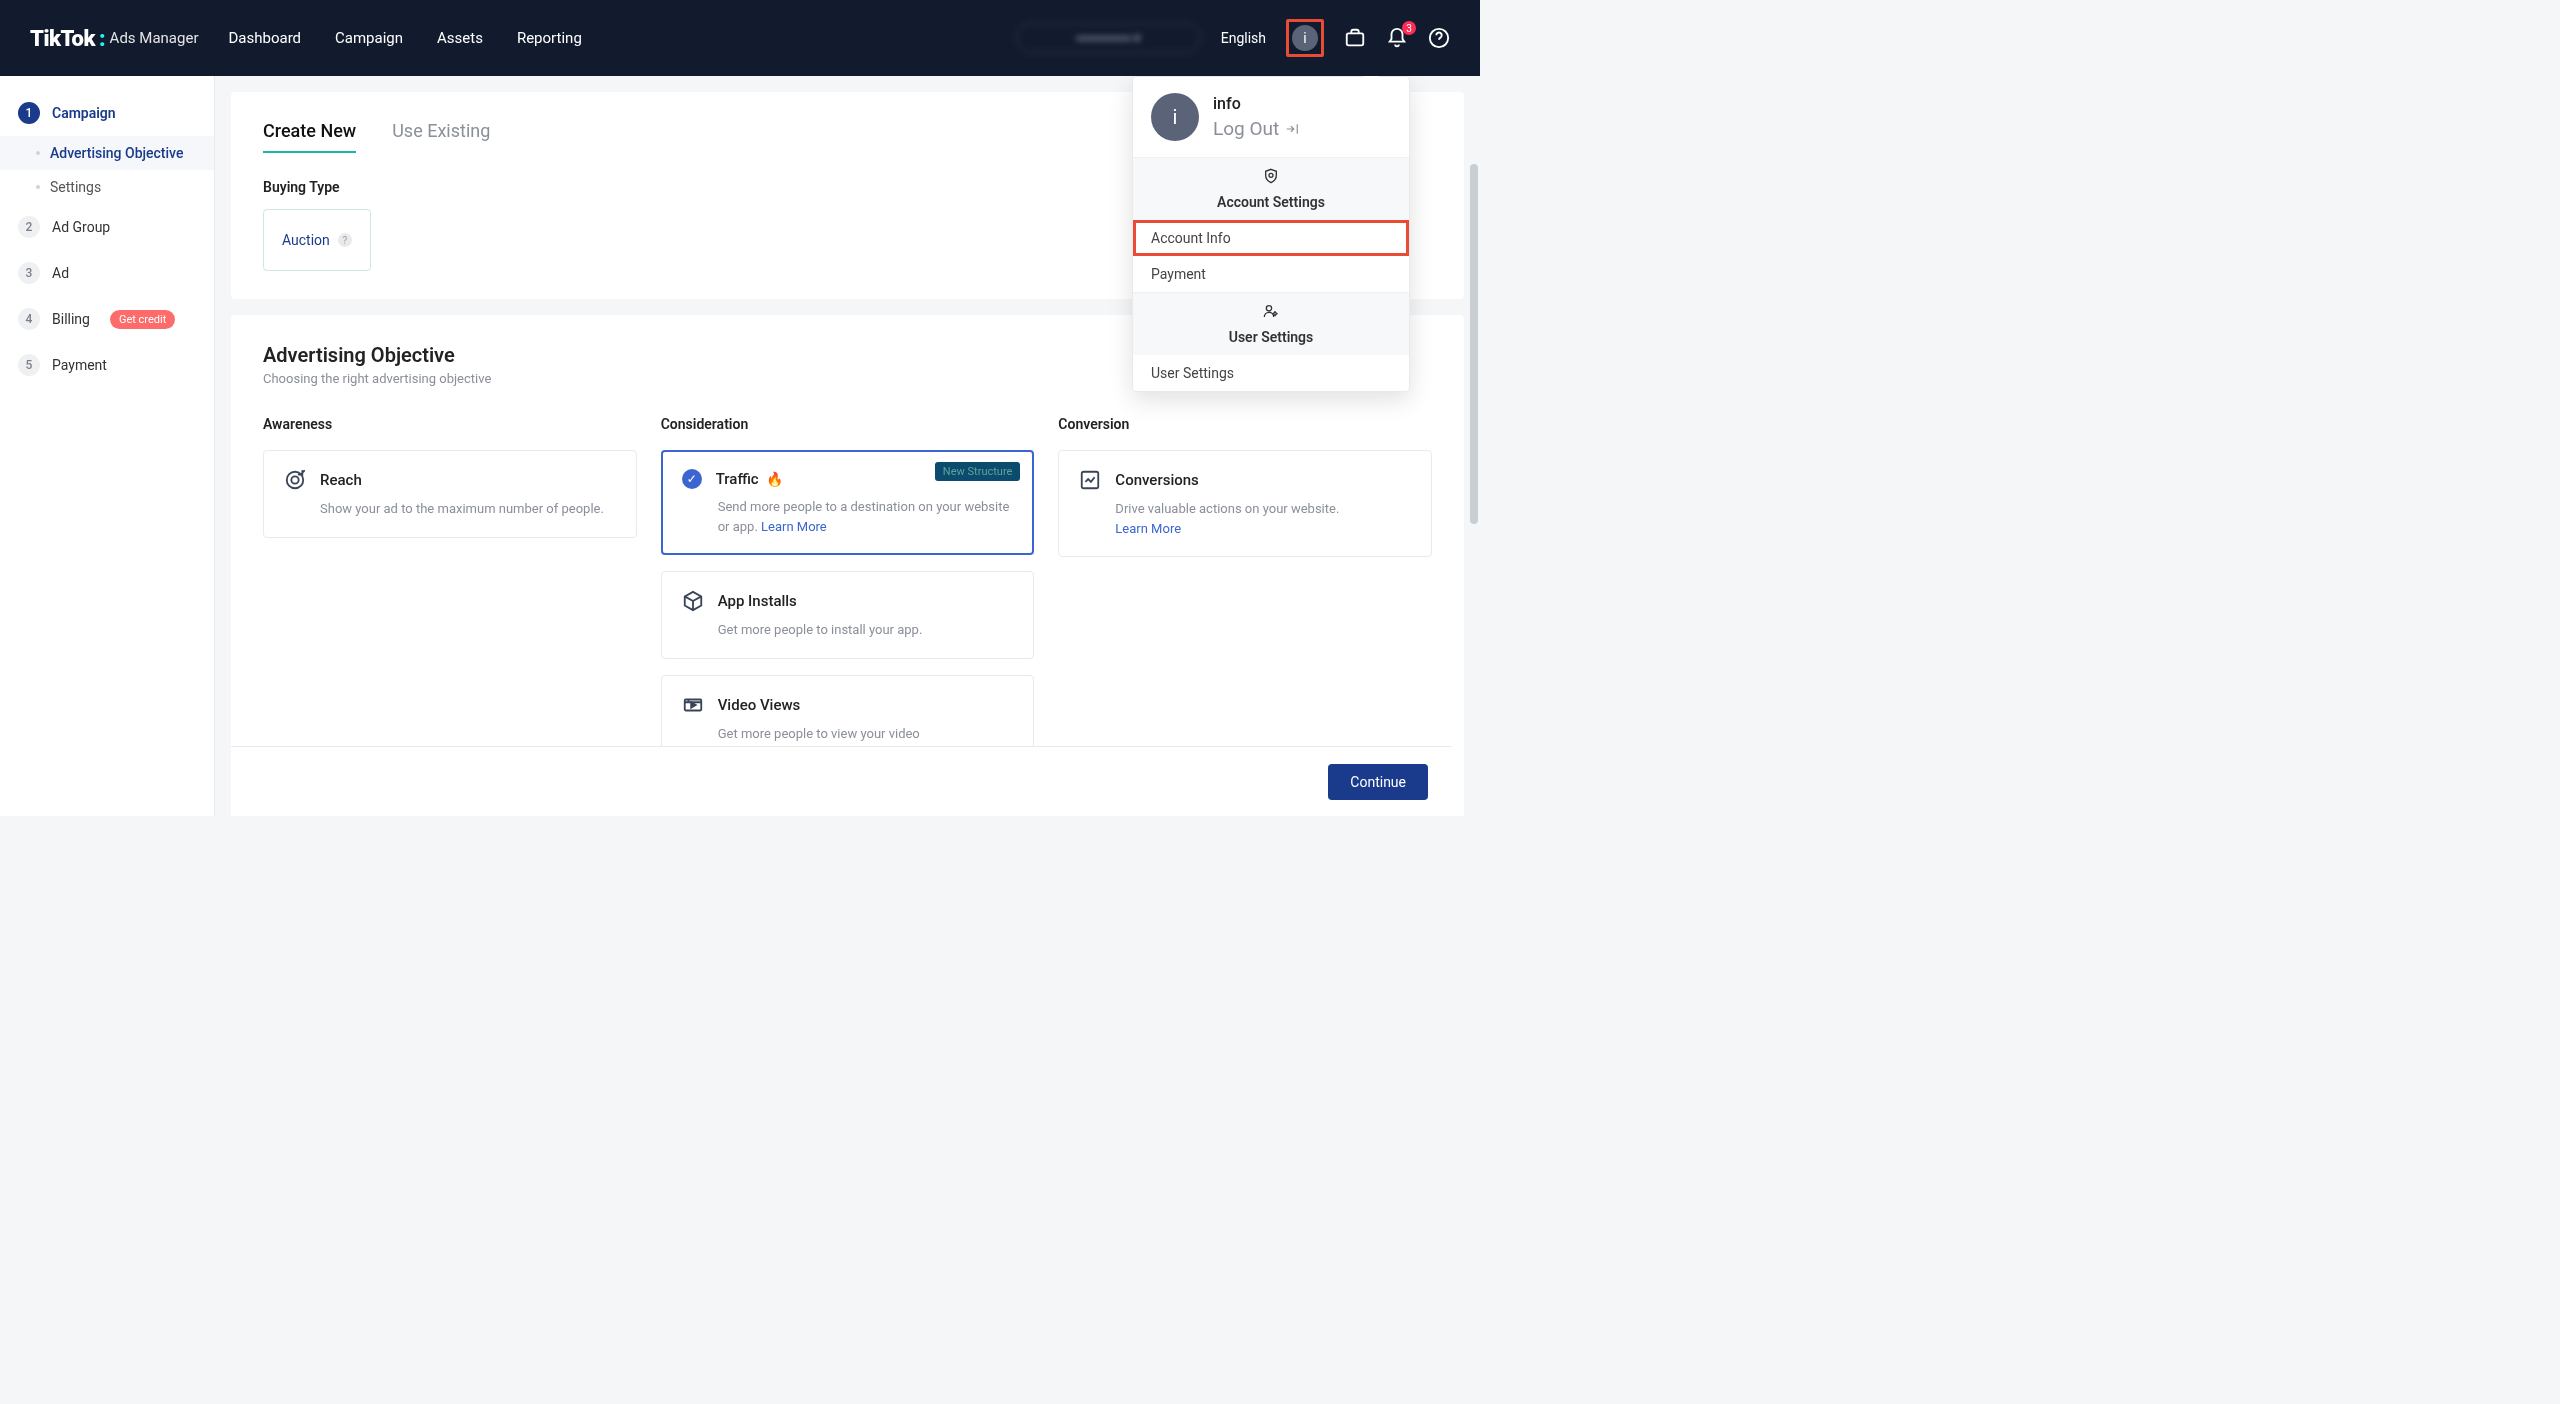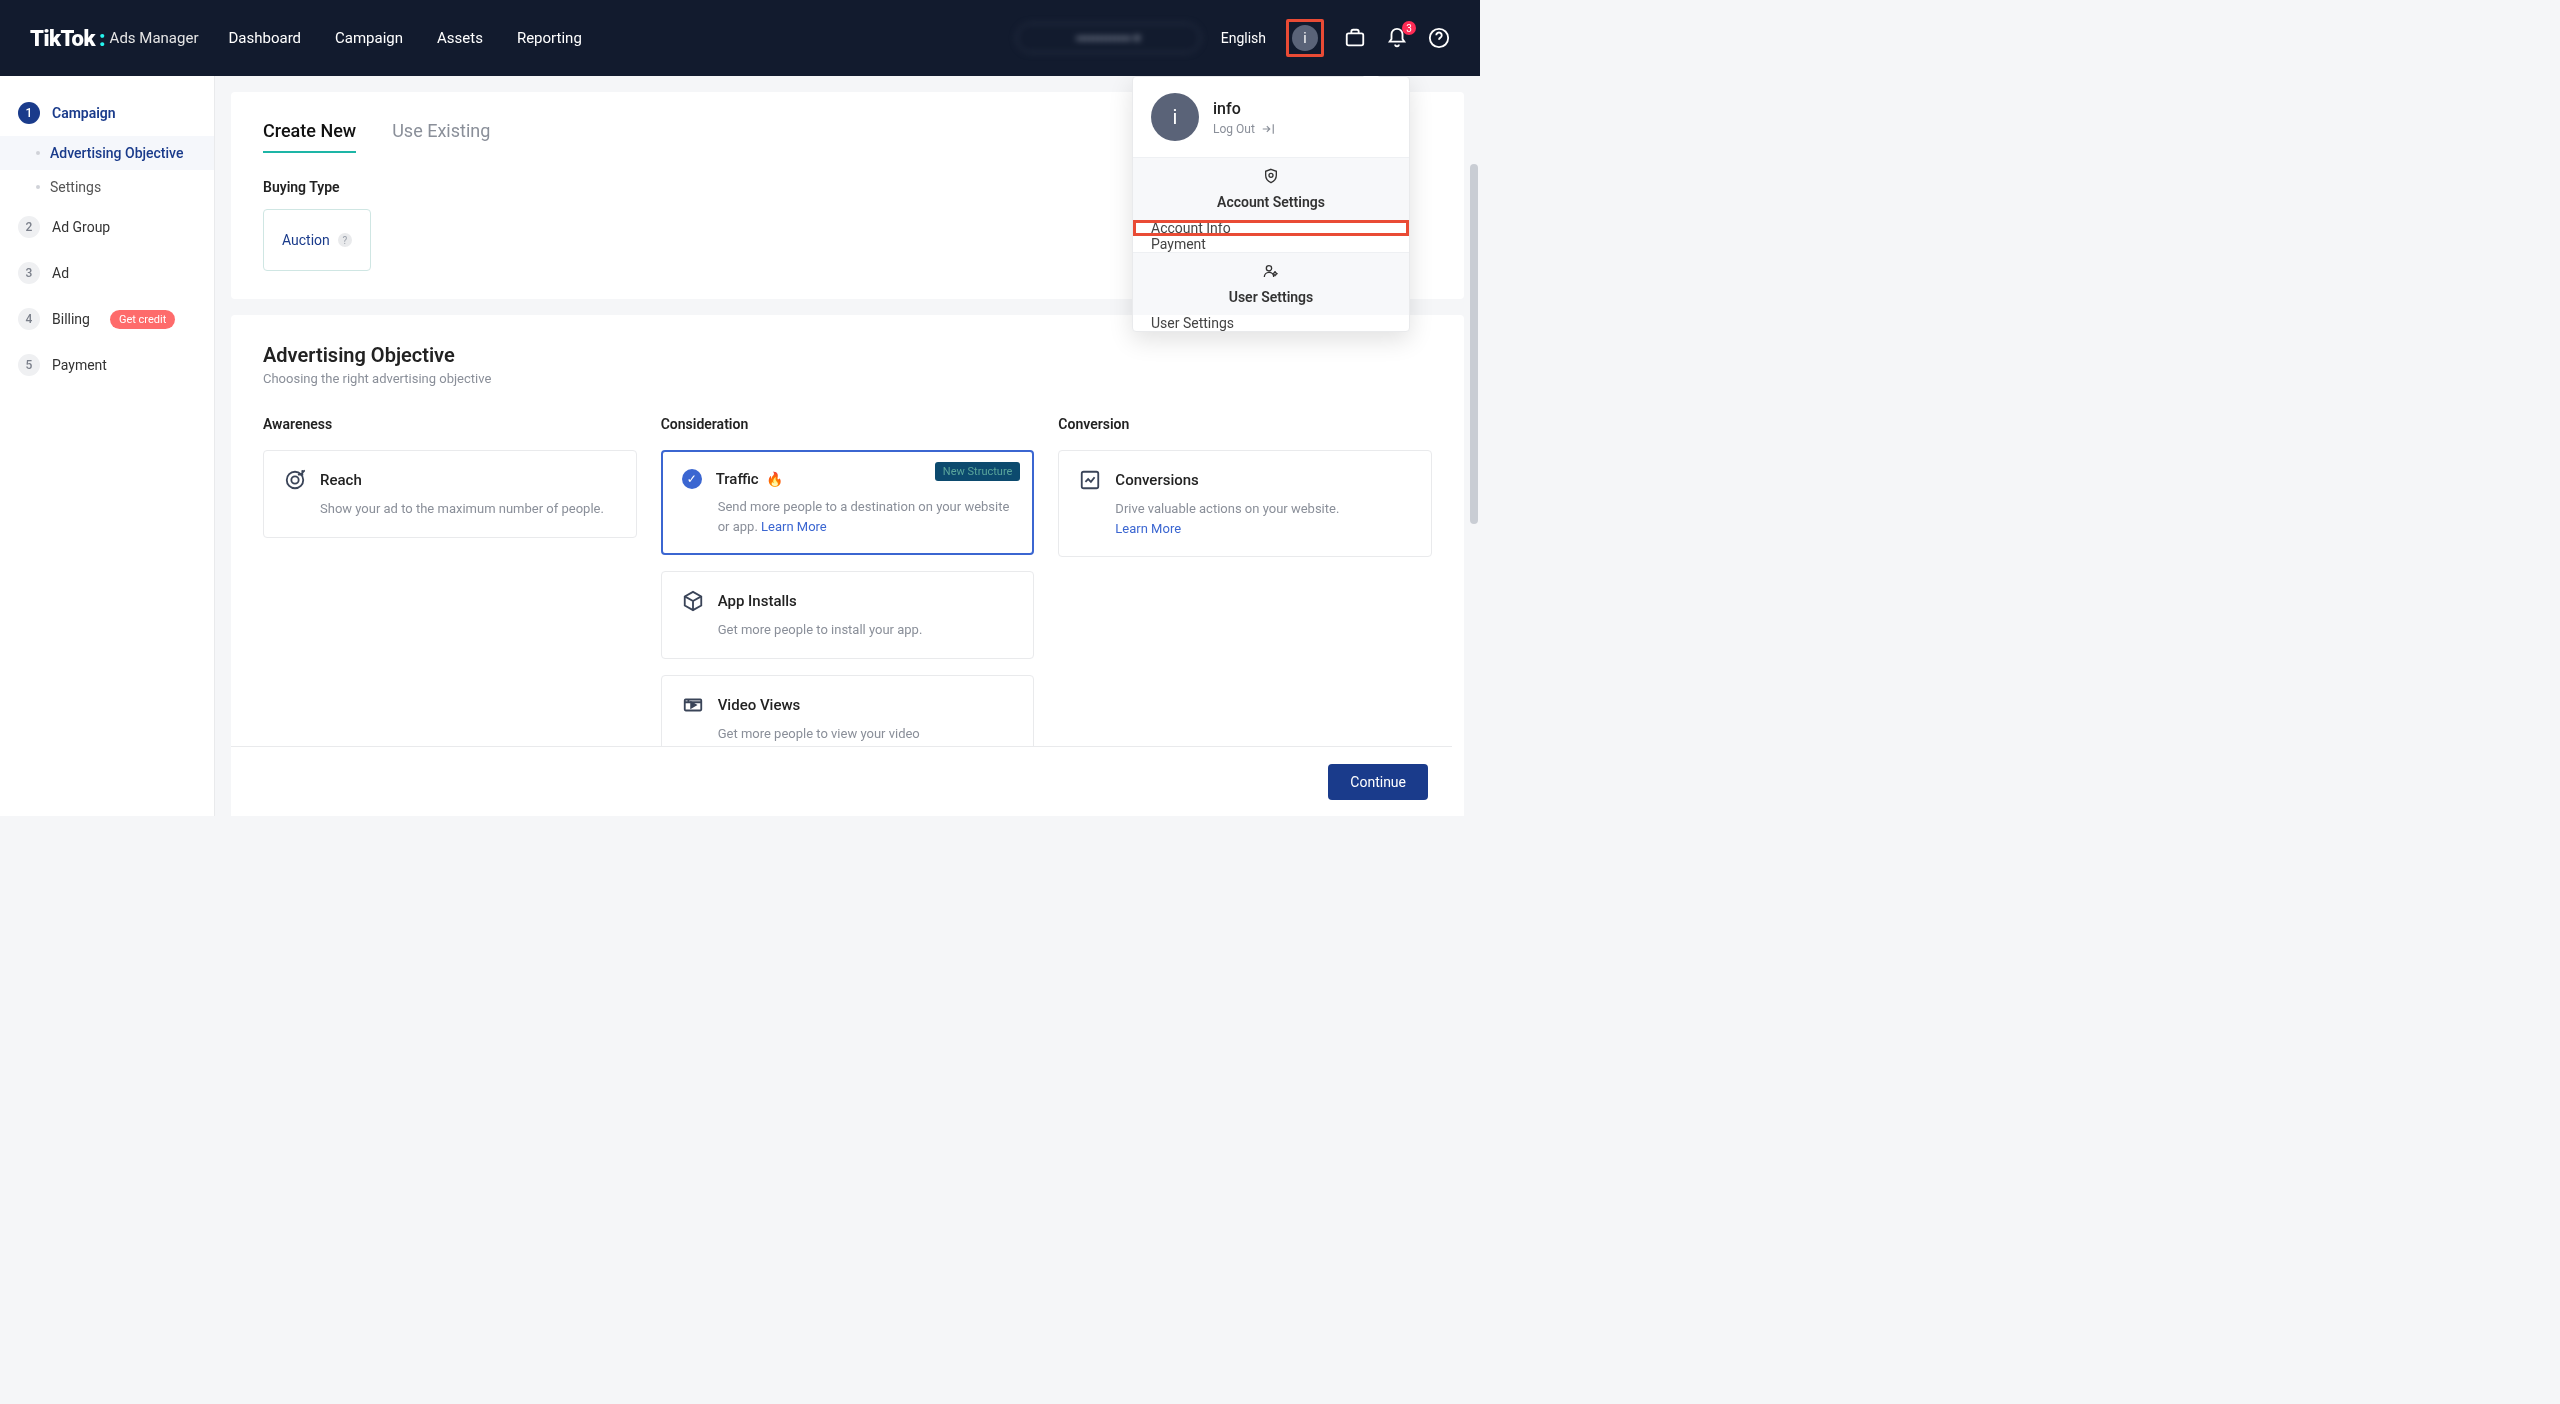--- a/index.html
+++ b/index.html
@@ -63,24 +63,24 @@
 .learn-more { color: #3b66d1; cursor: pointer; }
 .tag-new { position: absolute; top: 10px; right: 12px; background: #0c4a6e; color: #5aa59b; font-size: 11px; padding: 3px 8px; border-radius: 3px; }
 .flame { font-size: 14px; }
 
 
 .account-menu { position: absolute; top: 0; right: 70px; width: 278px; background: #fff; border: 1px solid #e9eaec; border-radius: 4px; box-shadow: 0 8px 24px rgba(0,0,0,0.12); z-index: 10; }
 .account-menu::before { content:""; position:absolute; top:-8px; right:30px; width:0; height:0; border-left:8px solid transparent; border-right:8px solid transparent; border-bottom:8px solid #fff; }
 .menu-header { display: flex; align-items: center; gap: 14px; padding: 16px 18px; }
 .menu-av { width: 48px; height: 48px; border-radius: 50%; background: #5a6378; color: #fff; display: flex; align-items: center; justify-content: center; font-size: 20px; }
 .menu-name { font-size: 16px; font-weight: 500; color: #222; }
-.menu-logout { font-size: 12px; color: #8a8f99; display: flex; align-items: center; gap: 6px; cursor: pointer; margin-top: 4px; }
+.menu-logout { font-size: 19px; color: #8a8f99; display: flex; align-items: center; gap: 6px; cursor: pointer; margin-top: 4px; }
 .menu-section { border-top: 1px solid #eef0f3; }
 .menu-section-head { background: #f7f8fa; padding: 10px 18px; font-size: 14px; font-weight: 600; color: #333; display: flex; align-items: center; gap: 10px; flex-direction: column; }
-.menu-item { padding: 0 18px; font-size: 14px; color: #444; cursor: pointer; }
+.menu-item { padding: 10px 18px; font-size: 14px; color: #444; cursor: pointer; }
 .menu-item.highlighted { outline: 3px solid #e94b35; outline-offset: -3px; position: relative; z-index: 1; }
 
 
 .footer { position: absolute; left: 16px; right: 28px; bottom: 0; height: 70px; background: #fff; border-top: 1px solid #e9eaec; display: flex; align-items: center; justify-content: flex-end; padding: 0 24px; }
 .btn-primary { background: #1a3b8b; color: #fff; border: none; border-radius: 4px; padding: 10px 22px; font-size: 14px; cursor: pointer; }
 
 .scrollbar-track { position: absolute; right: 0; top: 88px; bottom: 0; width: 12px; background: transparent; }
 .scrollbar-thumb { position: absolute; right: 2px; top: 0; width: 8px; height: 360px; background: #c9cdd4; border-radius: 4px; }
 
 svg { stroke: currentColor; fill: none; stroke-width: 2; }

